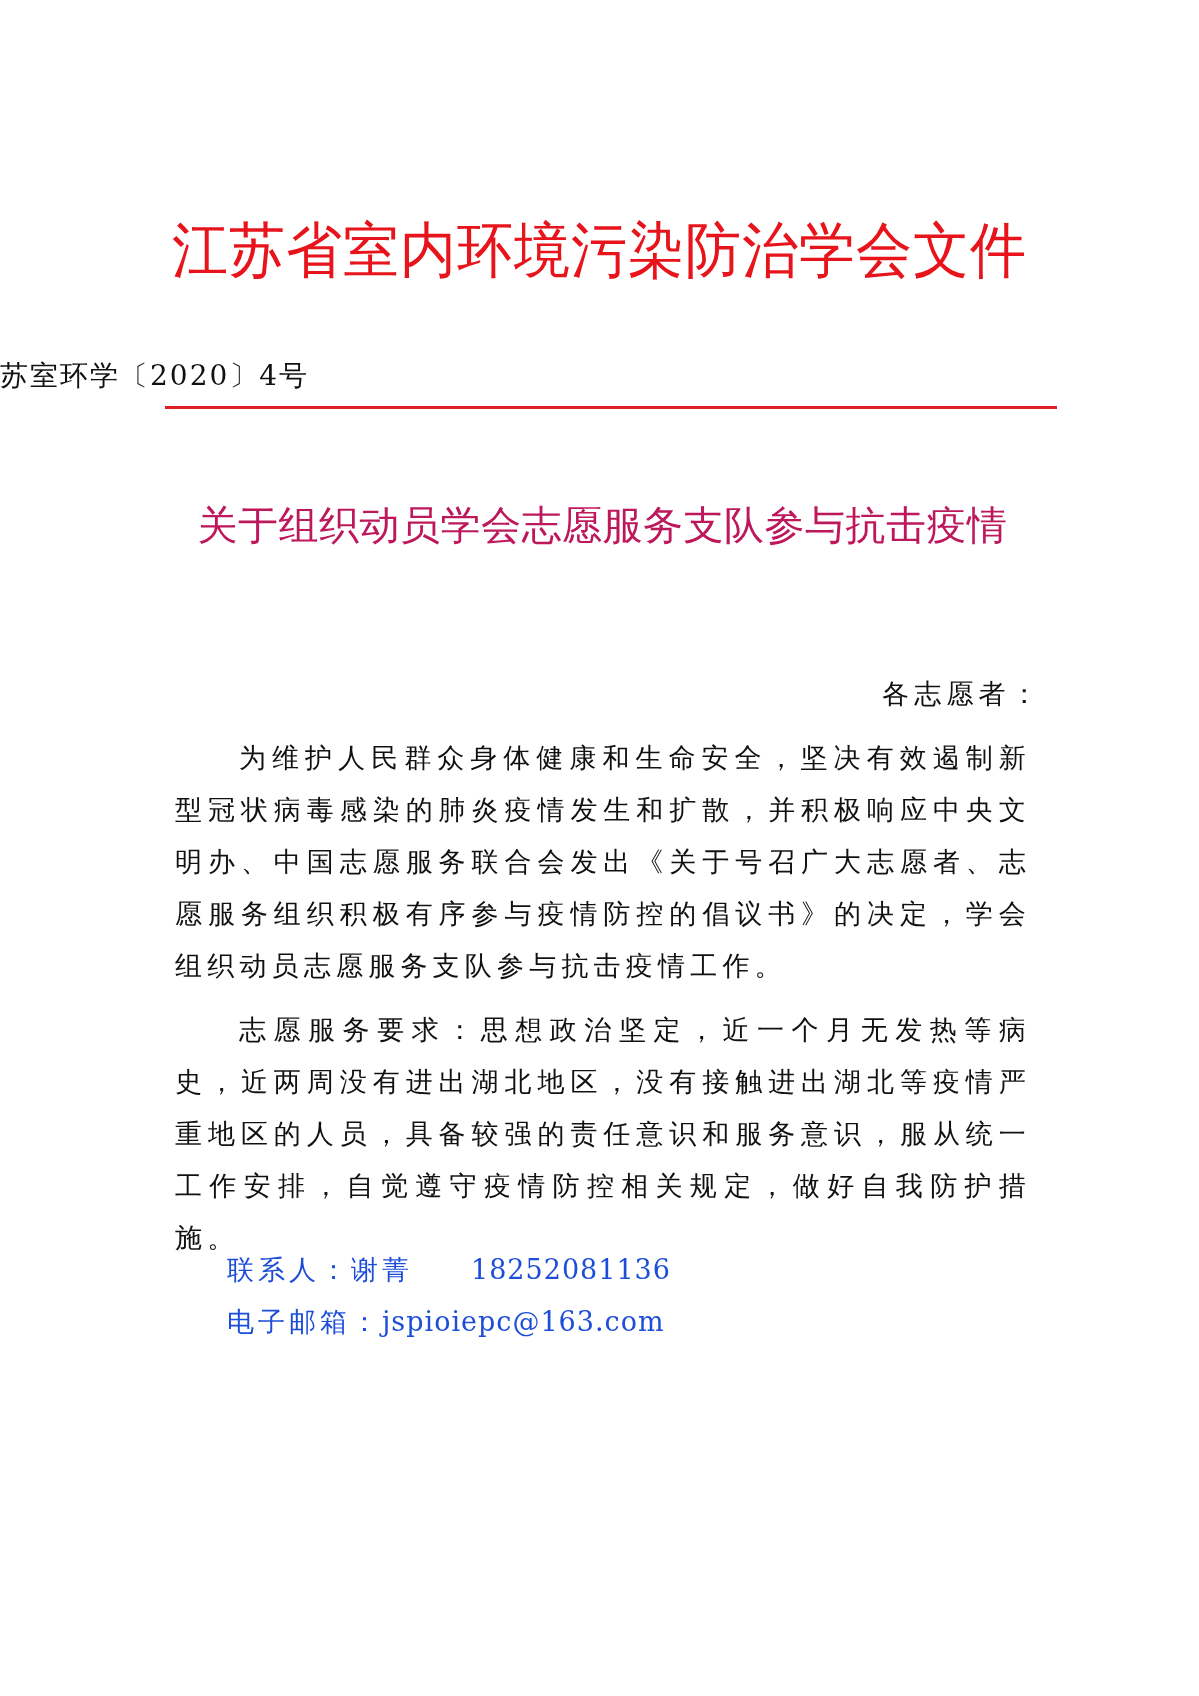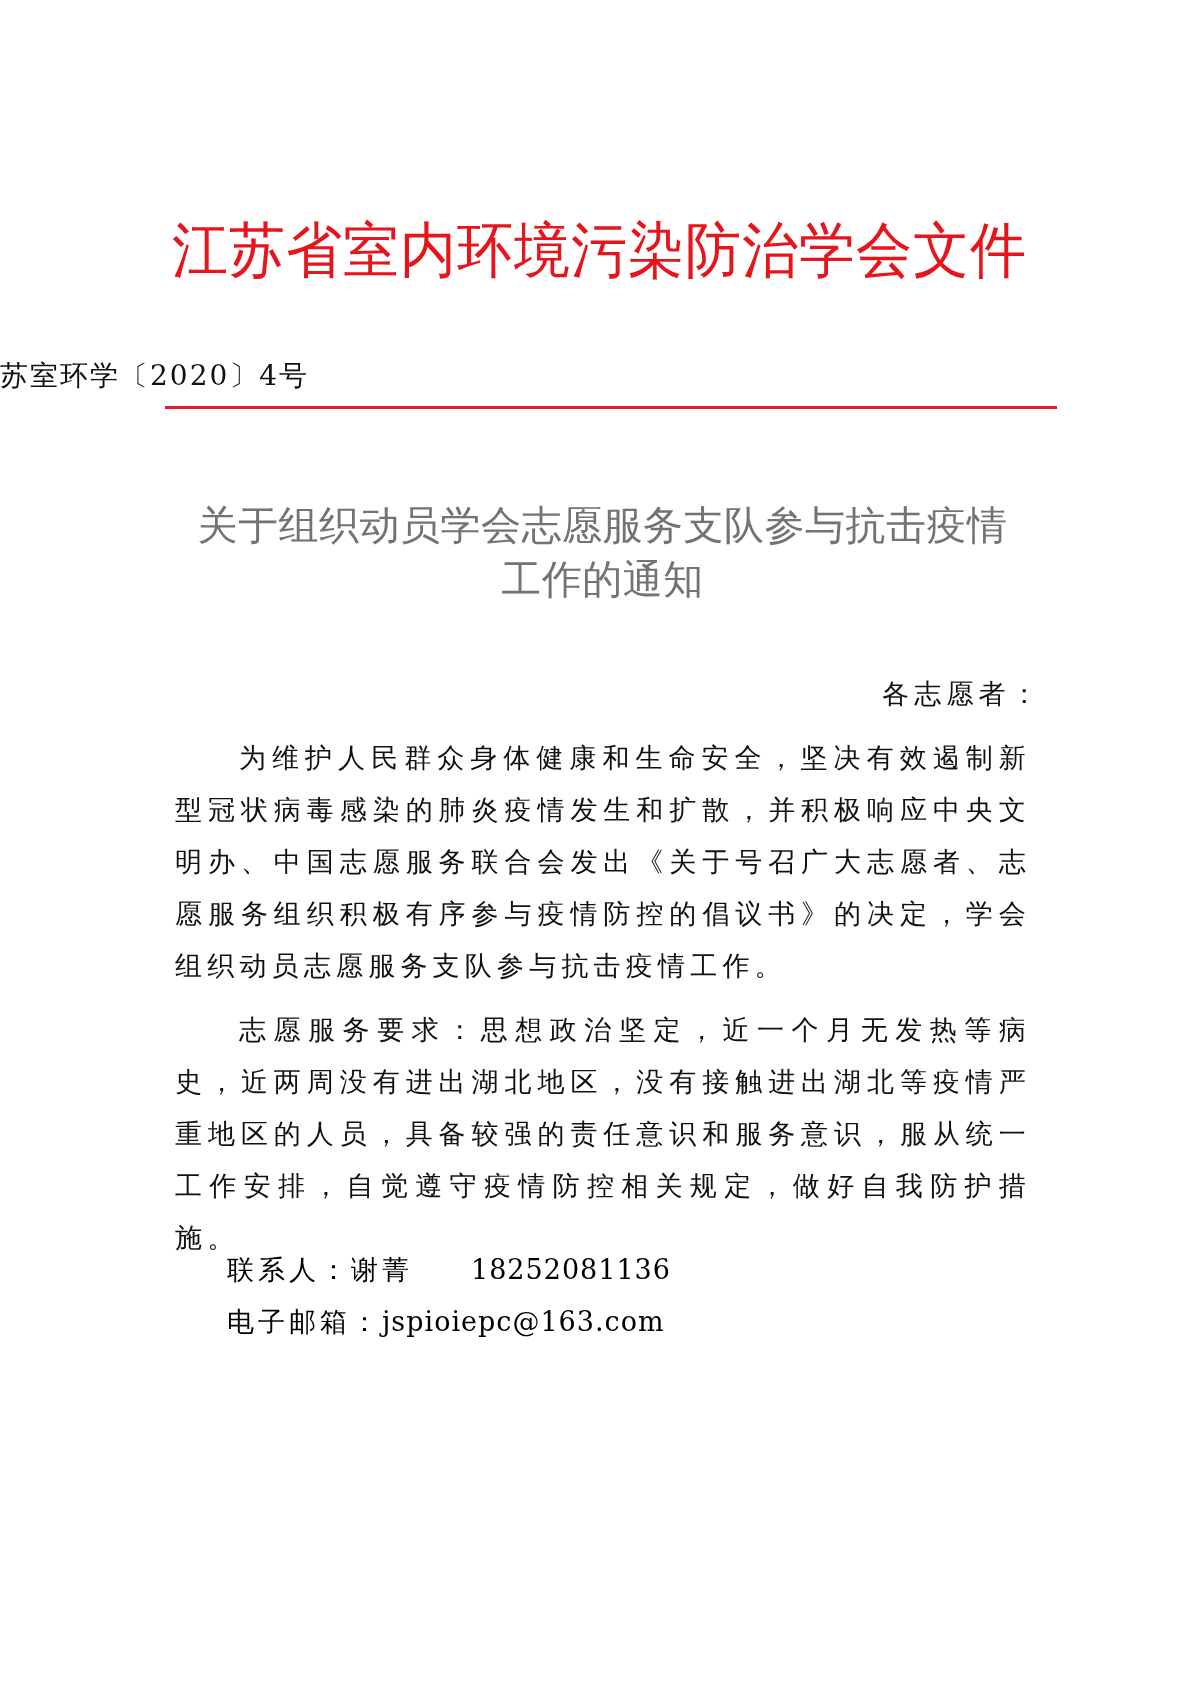--- a/index.html
+++ b/index.html
@@ -56,21 +56,21 @@
     }
     .doc-title {
       position: absolute;
       left: 150px;
       width: 905px;
       top: 498px;
       text-align: center;
       font-family: "DejaVu Sans", "Liberation Sans", sans-serif;
       font-size: 40px;
       line-height: 54px;
-      color: #737373;
+      color: #be185d;
       letter-spacing: 0.5px;
     }
     .doc-title .line {
       display: block;
       white-space: nowrap;
     }
     .body-text {
       position: absolute;
       left: 163px;
       width: 880px;
@@ -93,21 +93,21 @@
       margin: 12px;
     }
     .contact {
       position: absolute;
       left: 227px;
       top: 1244px;
       font-family: "DejaVu Serif", "Liberation Serif", serif;
       font-size: 27px;
       line-height: 52px;
       letter-spacing: 4px;
-      color: #000000;
+      color: #1d4ed8;
     }
     .contact .row {
       display: block;
       white-space: nowrap;
     }
     .contact .gap {
       display: inline-block;
       width: 58px;
     }
     .contact .latin {
@@ -120,21 +120,20 @@
 <div class="page">
 
   <div class="red-header">江苏省室内环境污染防治学会文件</div>
 
   <div class="doc-number">苏室环学〔2020〕4号</div>
 
   <div class="red-rule"></div>
 
   <div class="doc-title">
     <span class="line">关于组织动员学会志愿服务支队参与抗击疫情</span>
-    <span class="line">工作的通知</span>
   </div>
 
   <div class="body-text">
     <span class="salutation">各志愿者：</span>
     <p class="para">为维护人民群众身体健康和生命安全，坚决有效遏制新型冠状病毒感染的肺炎疫情发生和扩散，并积极响应中央文明办、中国志愿服务联合会发出《关于号召广大志愿者、志愿服务组织积极有序参与疫情防控的倡议书》的决定，学会组织动员志愿服务支队参与抗击疫情工作。</p>
     <p class="para">志愿服务要求：思想政治坚定，近一个月无发热等病史，近两周没有进出湖北地区，没有接触进出湖北等疫情严重地区的人员，具备较强的责任意识和服务意识，服从统一工作安排，自觉遵守疫情防控相关规定，做好自我防护措施。</p>
   </div>
 
   <div class="contact">
     <span class="row">

